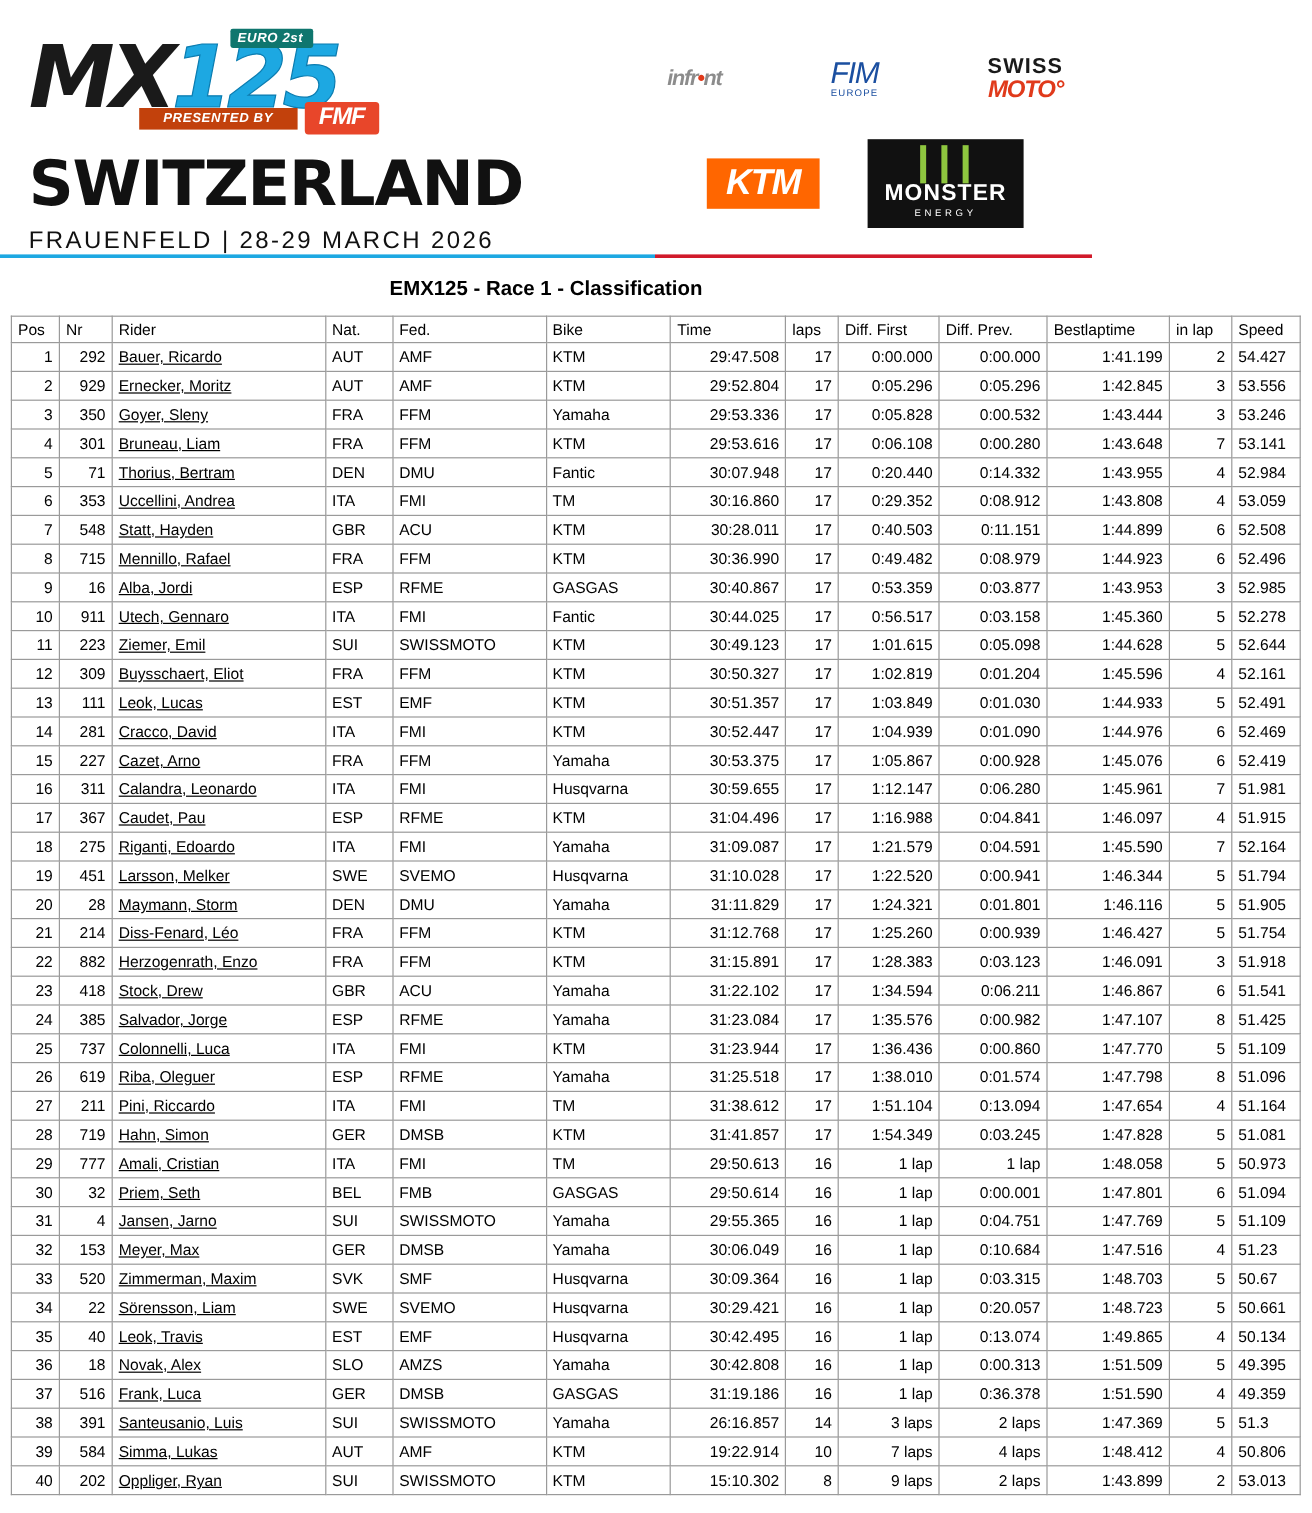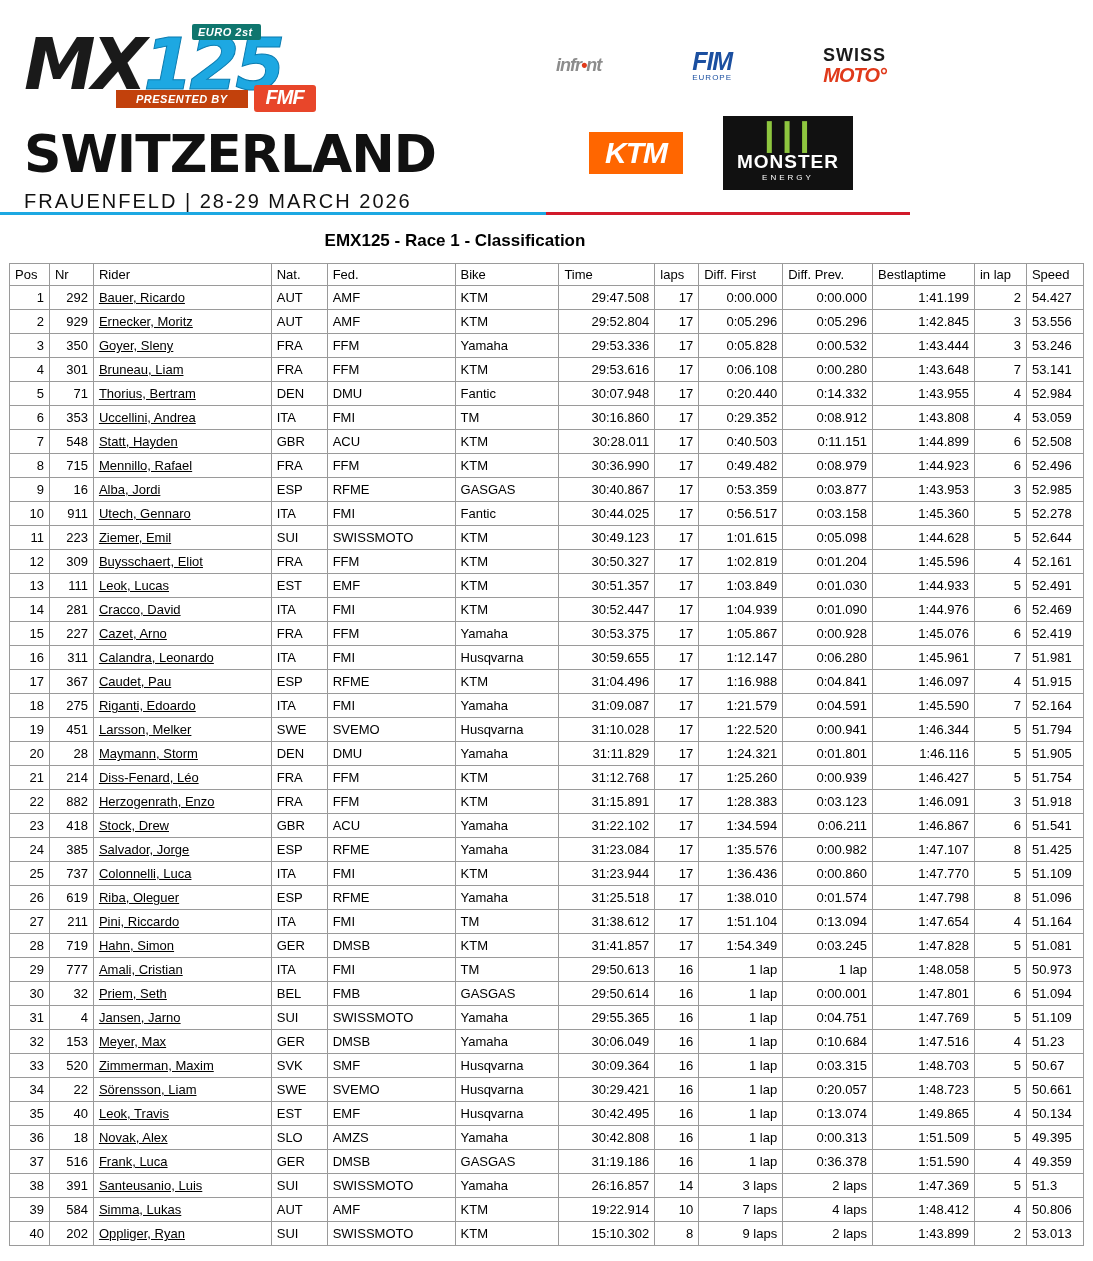--- a/index.html
+++ b/index.html
@@ -105,21 +105,21 @@
     color: #8c8c8c;
     letter-spacing: -1px;
   }
   .infront .dot { color: #e03a1b; }
   .fim {
     text-align: center;
     line-height: 1;
   }
   .fim-main {
     font-size: 25px;
-    font-weight: bold;
+    font-weight: normal;
     font-style: italic;
     color: #1b4fa0;
     letter-spacing: -1px;
   }
   .fim-sub { font-size: 8px; color: #1b4fa0; letter-spacing: 1px; }
   .swissmoto { text-align: right; line-height: 1.05; }
   .swissmoto .s1 { font-size: 18px; font-weight: bold; color: #1a1a1a; letter-spacing: 1px; }
   .swissmoto .s2 {
     font-size: 20px; font-weight: bold; font-style: italic;
     color: #1a1a1a; letter-spacing: -1px;

